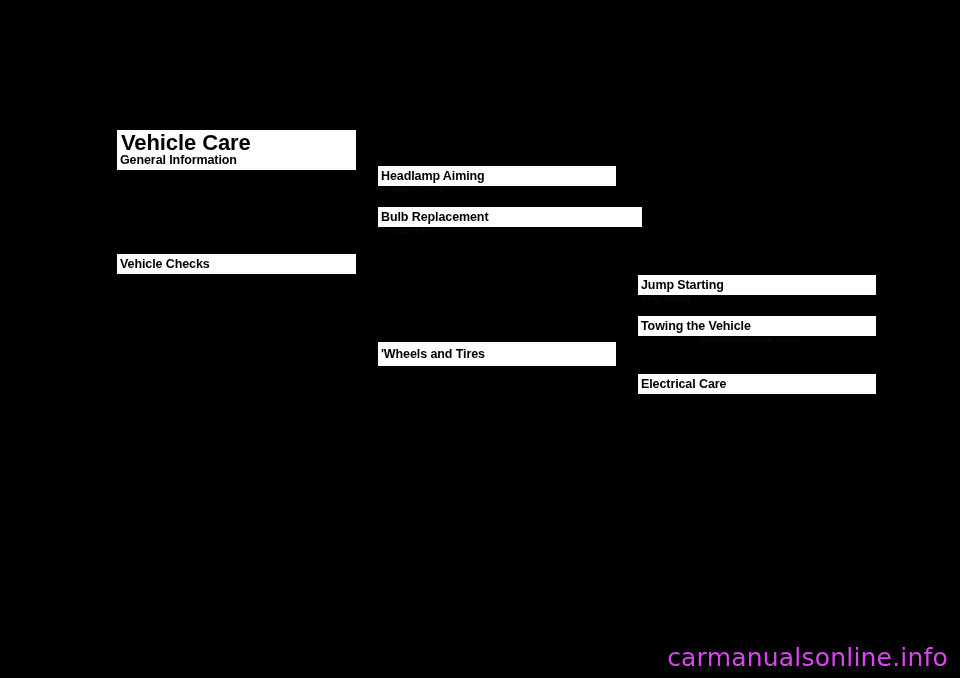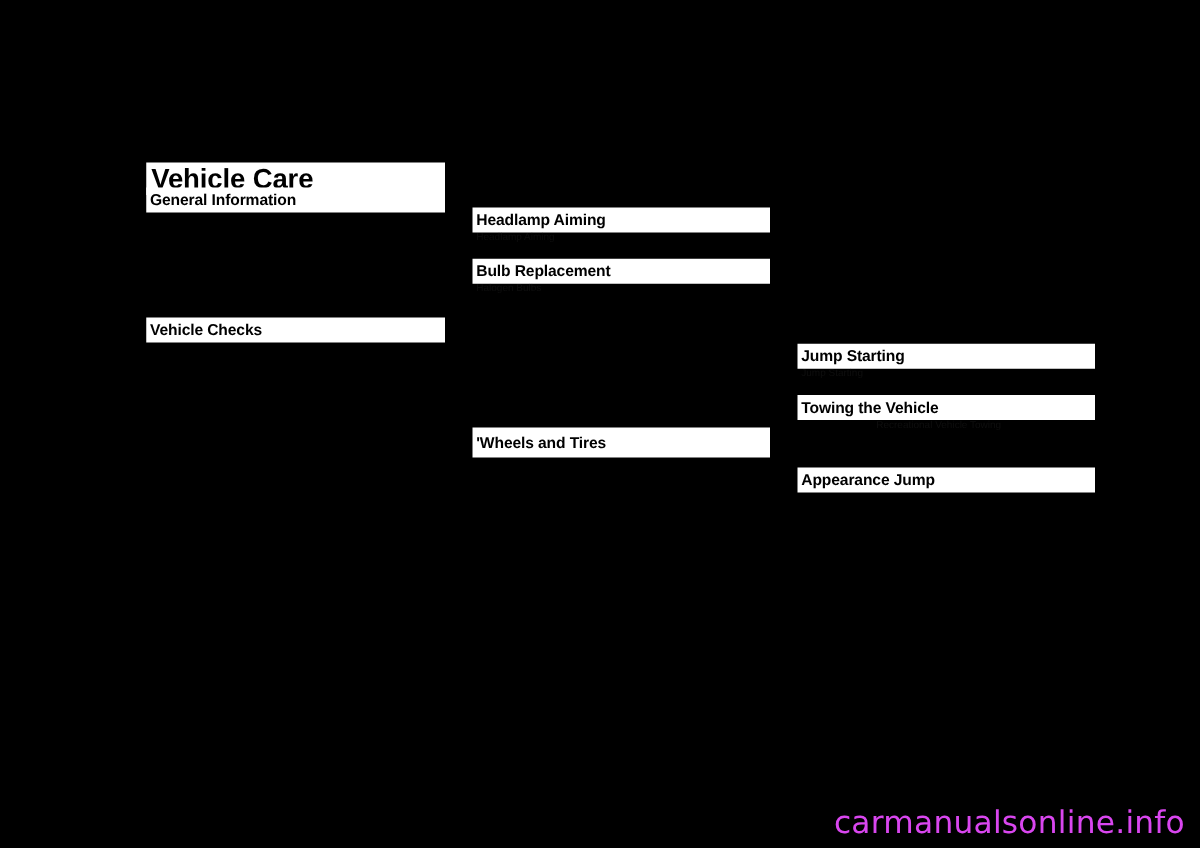--- a/index.html
+++ b/index.html
@@ -90,39 +90,39 @@
 
   <div class="bar section" style="left:117px; top:254px; width:239px; height:20px;">
     <span>Vehicle Checks</span>
   </div>
 
   <div class="bar section" style="left:378px; top:166px; width:238px; height:20px;">
     <span>Headlamp Aiming</span>
   </div>
   <div class="ghost" style="left:381px; top:186px; width:150px;">Headlamp Aiming</div>
 
-  <div class="bar section" style="left:378px; top:207px; width:238px; height:20px;">
+  <div class="bar section" style="left:378px; top:207px; width:264px; height:20px;">
     <span>Bulb Replacement</span>
   </div>
   <div class="ghost" style="left:381px; top:227px; width:150px;">Halogen Bulbs</div>
 
 
   <div class="bar section" style="left:378px; top:342px; width:238px; height:24px;">
     <span>'Wheels and Tires</span>
   </div>
 
   <div class="bar section" style="left:638px; top:275px; width:238px; height:20px;">
     <span>Jump Starting</span>
   </div>
   <div class="ghost" style="left:641px; top:295px; width:160px;">Jump Starting</div>
 
   <div class="bar section" style="left:638px; top:316px; width:238px; height:20px;">
     <span>Towing the Vehicle</span>
   </div>
   <div class="ghost" style="left:701px; top:336px; width:180px;">Recreational Vehicle Towing</div>
 
   <div class="bar section" style="left:638px; top:374px; width:238px; height:20px;">
-    <span>Appearance Jump</span>
+    <span>Electrical Care</span>
   </div>
 
   <div class="watermark">carmanualsonline.info</div>
 
 </div>
 
 </body></html>

